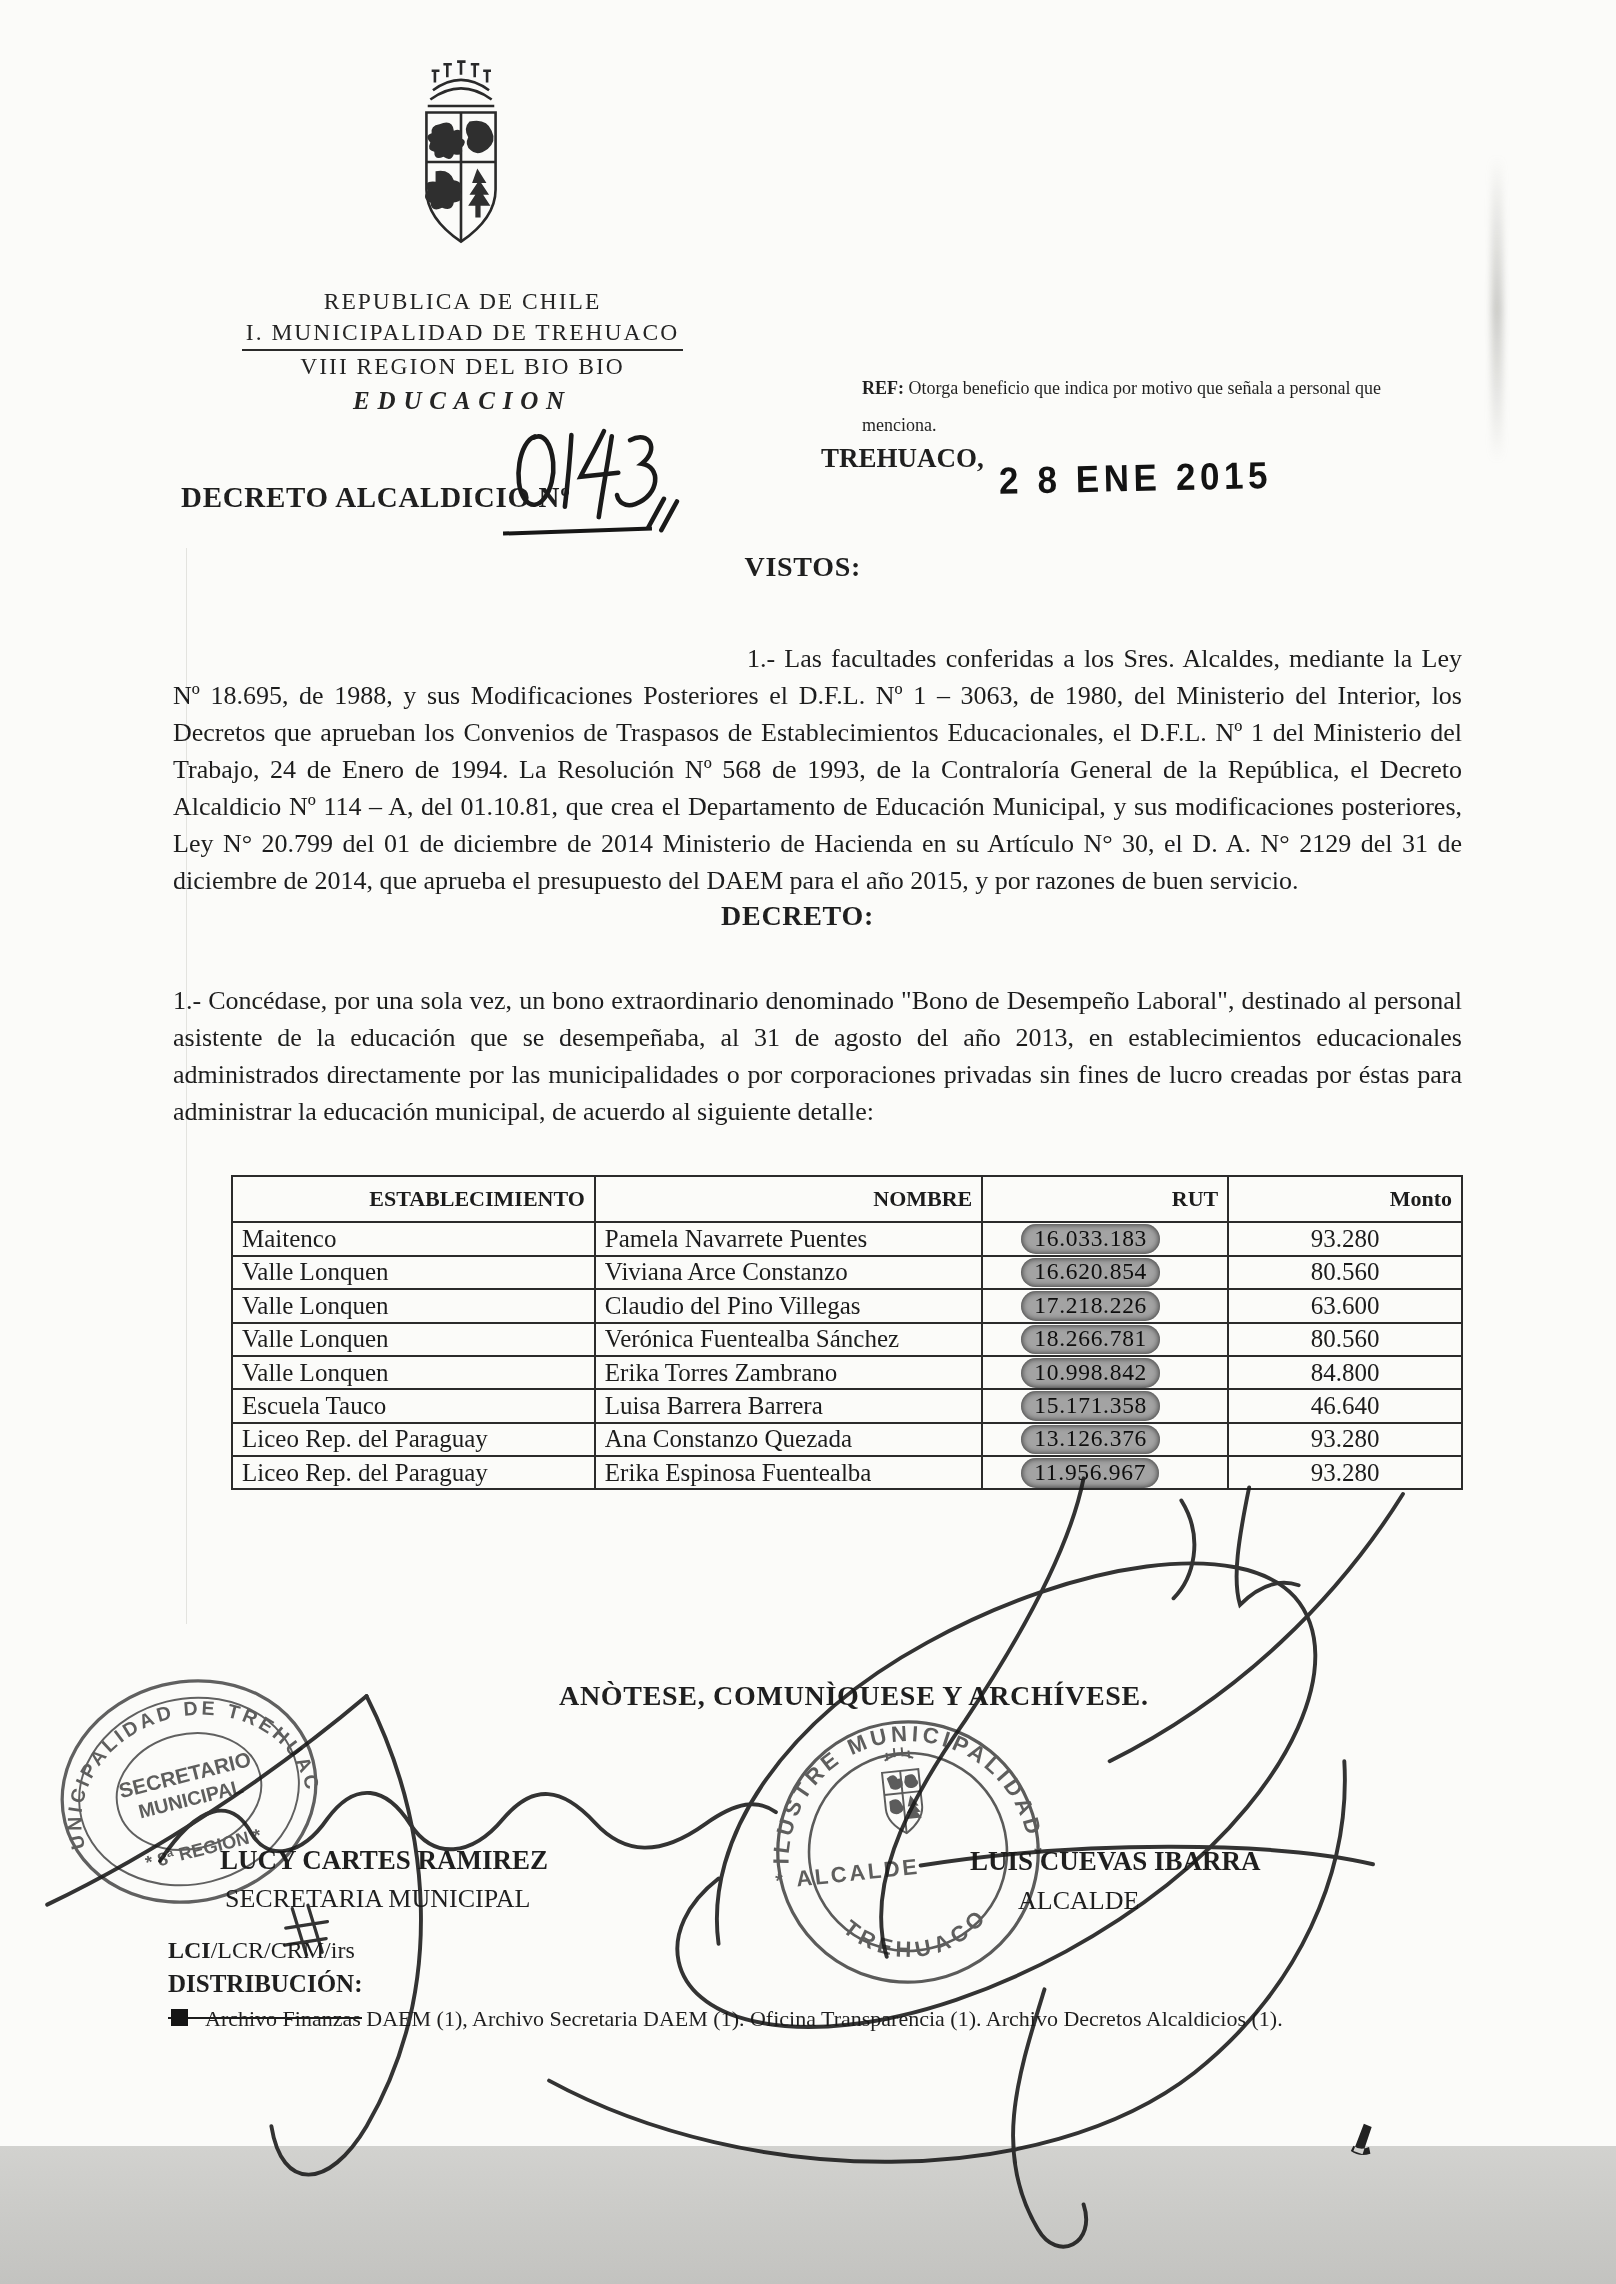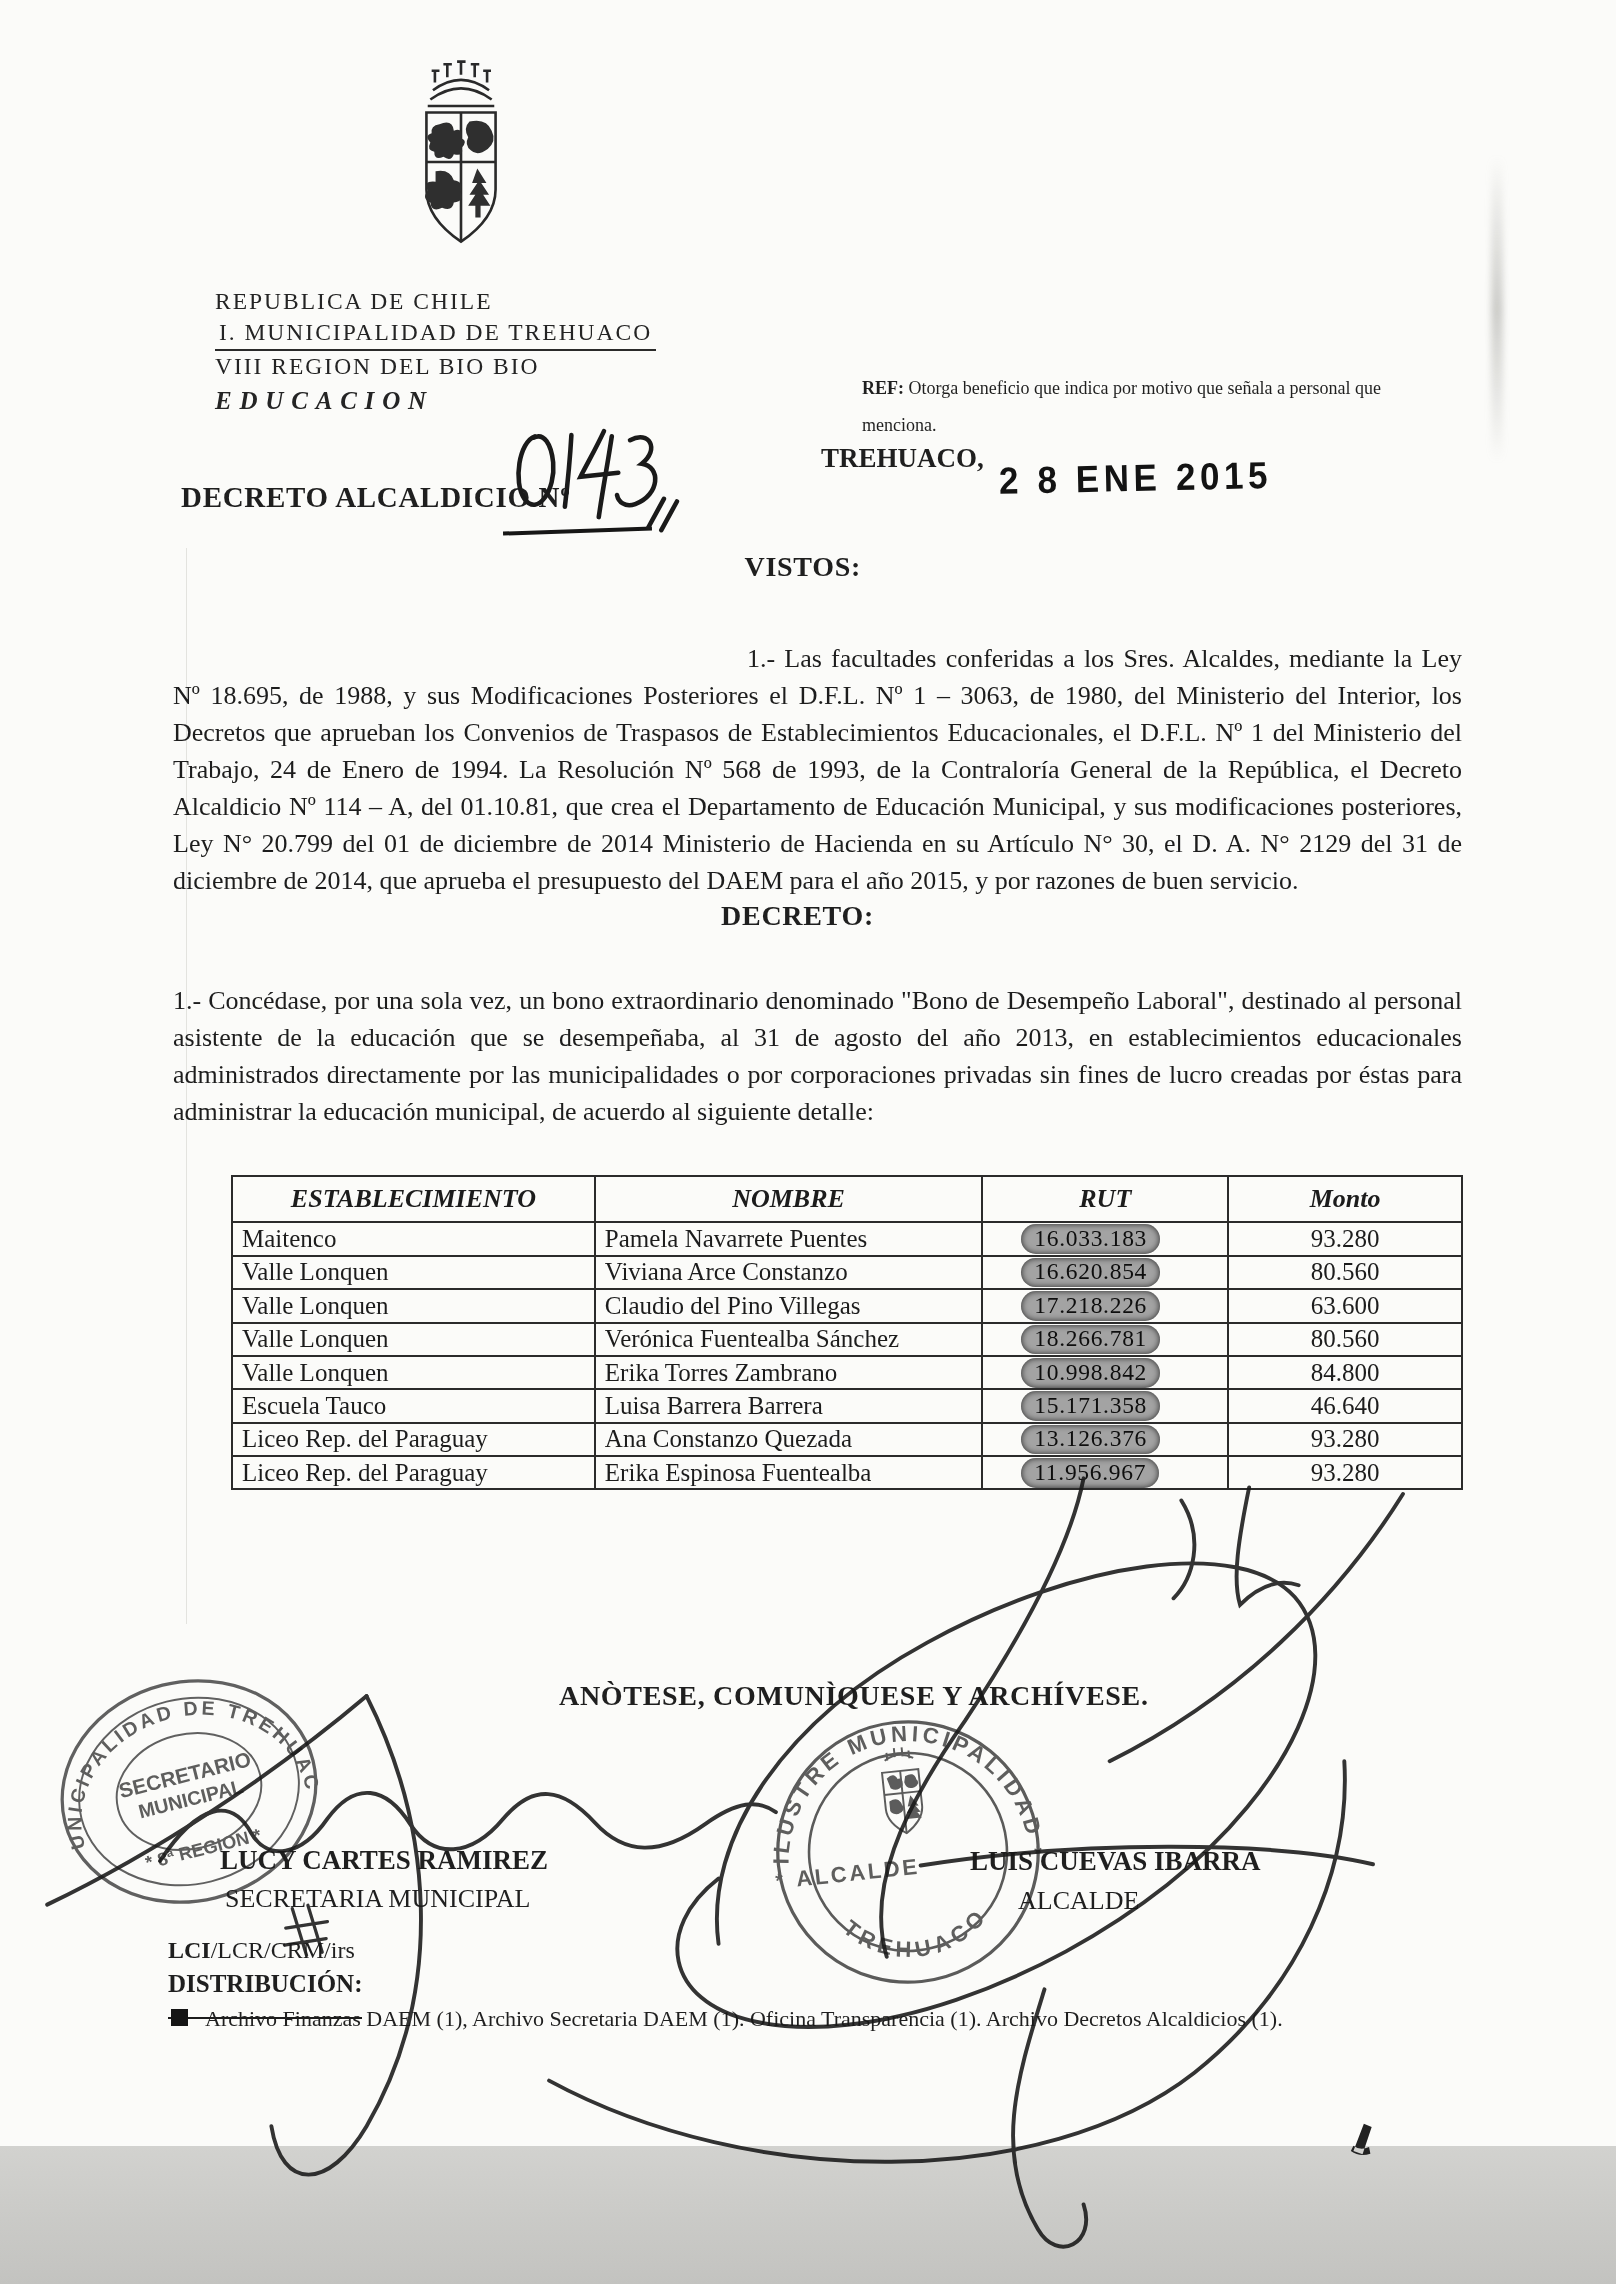--- a/index.html
+++ b/index.html
@@ -9,21 +9,21 @@
     font-family:"Liberation Serif","DejaVu Serif",serif;color:#1f1f1f;
   }
   
   .bottom-strip{position:absolute;left:0;top:2146px;width:1617px;height:138px;
     background:linear-gradient(#d2d2cf,#c3c3c0);}
   .right-streak{position:absolute;left:1491px;top:156px;width:11.7px;height:306px;
     background:linear-gradient(to bottom,rgba(160,160,155,0),rgba(150,150,145,.45),rgba(160,160,155,0));
     filter:blur(3.3px);}
   .fold-line{position:absolute;left:186px;top:548px;width:1.3px;height:1076px;background:#e3e3df;}
   
-  .header-block{position:absolute;left:215px;top:286px;width:495px;text-align:left;}
+  .header-block{position:absolute;left:215px;top:286px;width:495px;text-align:center;}
   .hdr-line{font-size:23.5px;letter-spacing:2px;color:#242424;line-height:31px;}
   .hdr-muni{display:inline-block;border-bottom:2px solid #2a2a2a;padding:0 3.9px 1.3px 3.9px;}
   .hdr-edu{font-size:25px;font-weight:bold;font-style:italic;letter-spacing:7.8px;margin-top:2.6px;}
   .coat{position:absolute;left:399px;top:59px;}
   
   .ref-block{position:absolute;left:862px;top:352px;width:541px;font-size:18px;line-height:37px;text-align:left;}
   .ref-label{font-weight:bold;}
   .place{position:absolute;left:821px;top:443px;font-size:27px;font-weight:bold;}
   .date-stamp{position:absolute;left:999px;top:458px;font-family:"Liberation Sans",sans-serif;
     font-weight:bold;font-size:35px;letter-spacing:4.6px;color:#131313;transform:rotate(-1.2deg) scaleY(1.08);
@@ -37,21 +37,21 @@
   .vistos-head{left:665px;top:551px;width:196px;}
   .decreto-head{left:665px;top:900px;width:209px;}
   .para{position:absolute;left:173px;width:1289px;font-size:26px;line-height:37px;text-align:justify;color:#1d1d1d;}
   .p-vistos{top:614px;text-indent:574px;}
   .p-decreto{top:956px;}
   .p-item4{top:1528px;text-indent:574px;}
   
   .detalle{position:absolute;left:231px;top:1175px;width:1232px;border-collapse:collapse;
     font-size:25px;color:#1c1c1c;}
   .detalle th,.detalle td{border:2px solid #2b2b2b;padding:0.7px 9px;white-space:nowrap;overflow:hidden;}
-  .detalle th{height:43px;text-align:center;font-size:26px;font-style:italic;}
+  .detalle th{height:43px;text-align:right;font-size:22px;}
   .detalle td{height:26px;}
   .col-est{width:29.5%;} .col-nom{width:31.5%;} .col-rut{width:20%;} .col-mon{width:19%;}
   .td-monto{text-align:center;padding-right:14.3px;margin-left:28px;}
   .redact{display:inline-block;margin-left:29px;padding:0.7px 13px 2px 13px;border-radius:17px;
     background:#a3a3a3;box-shadow:inset 0 0 6.5px #262626;color:#0e0e0e;font-size:23.5px;letter-spacing:0.7px;}
   
   .closing{position:absolute;left:559px;top:1680px;font-size:28px;font-weight:bold;letter-spacing:0.7px;}
   .sig-name{position:absolute;font-size:27px;font-weight:bold;white-space:nowrap;}
   .sig-title{position:absolute;font-size:26px;white-space:nowrap;}
   .name-left{left:220px;top:1845px;} .title-left{left:225px;top:1884px;}

